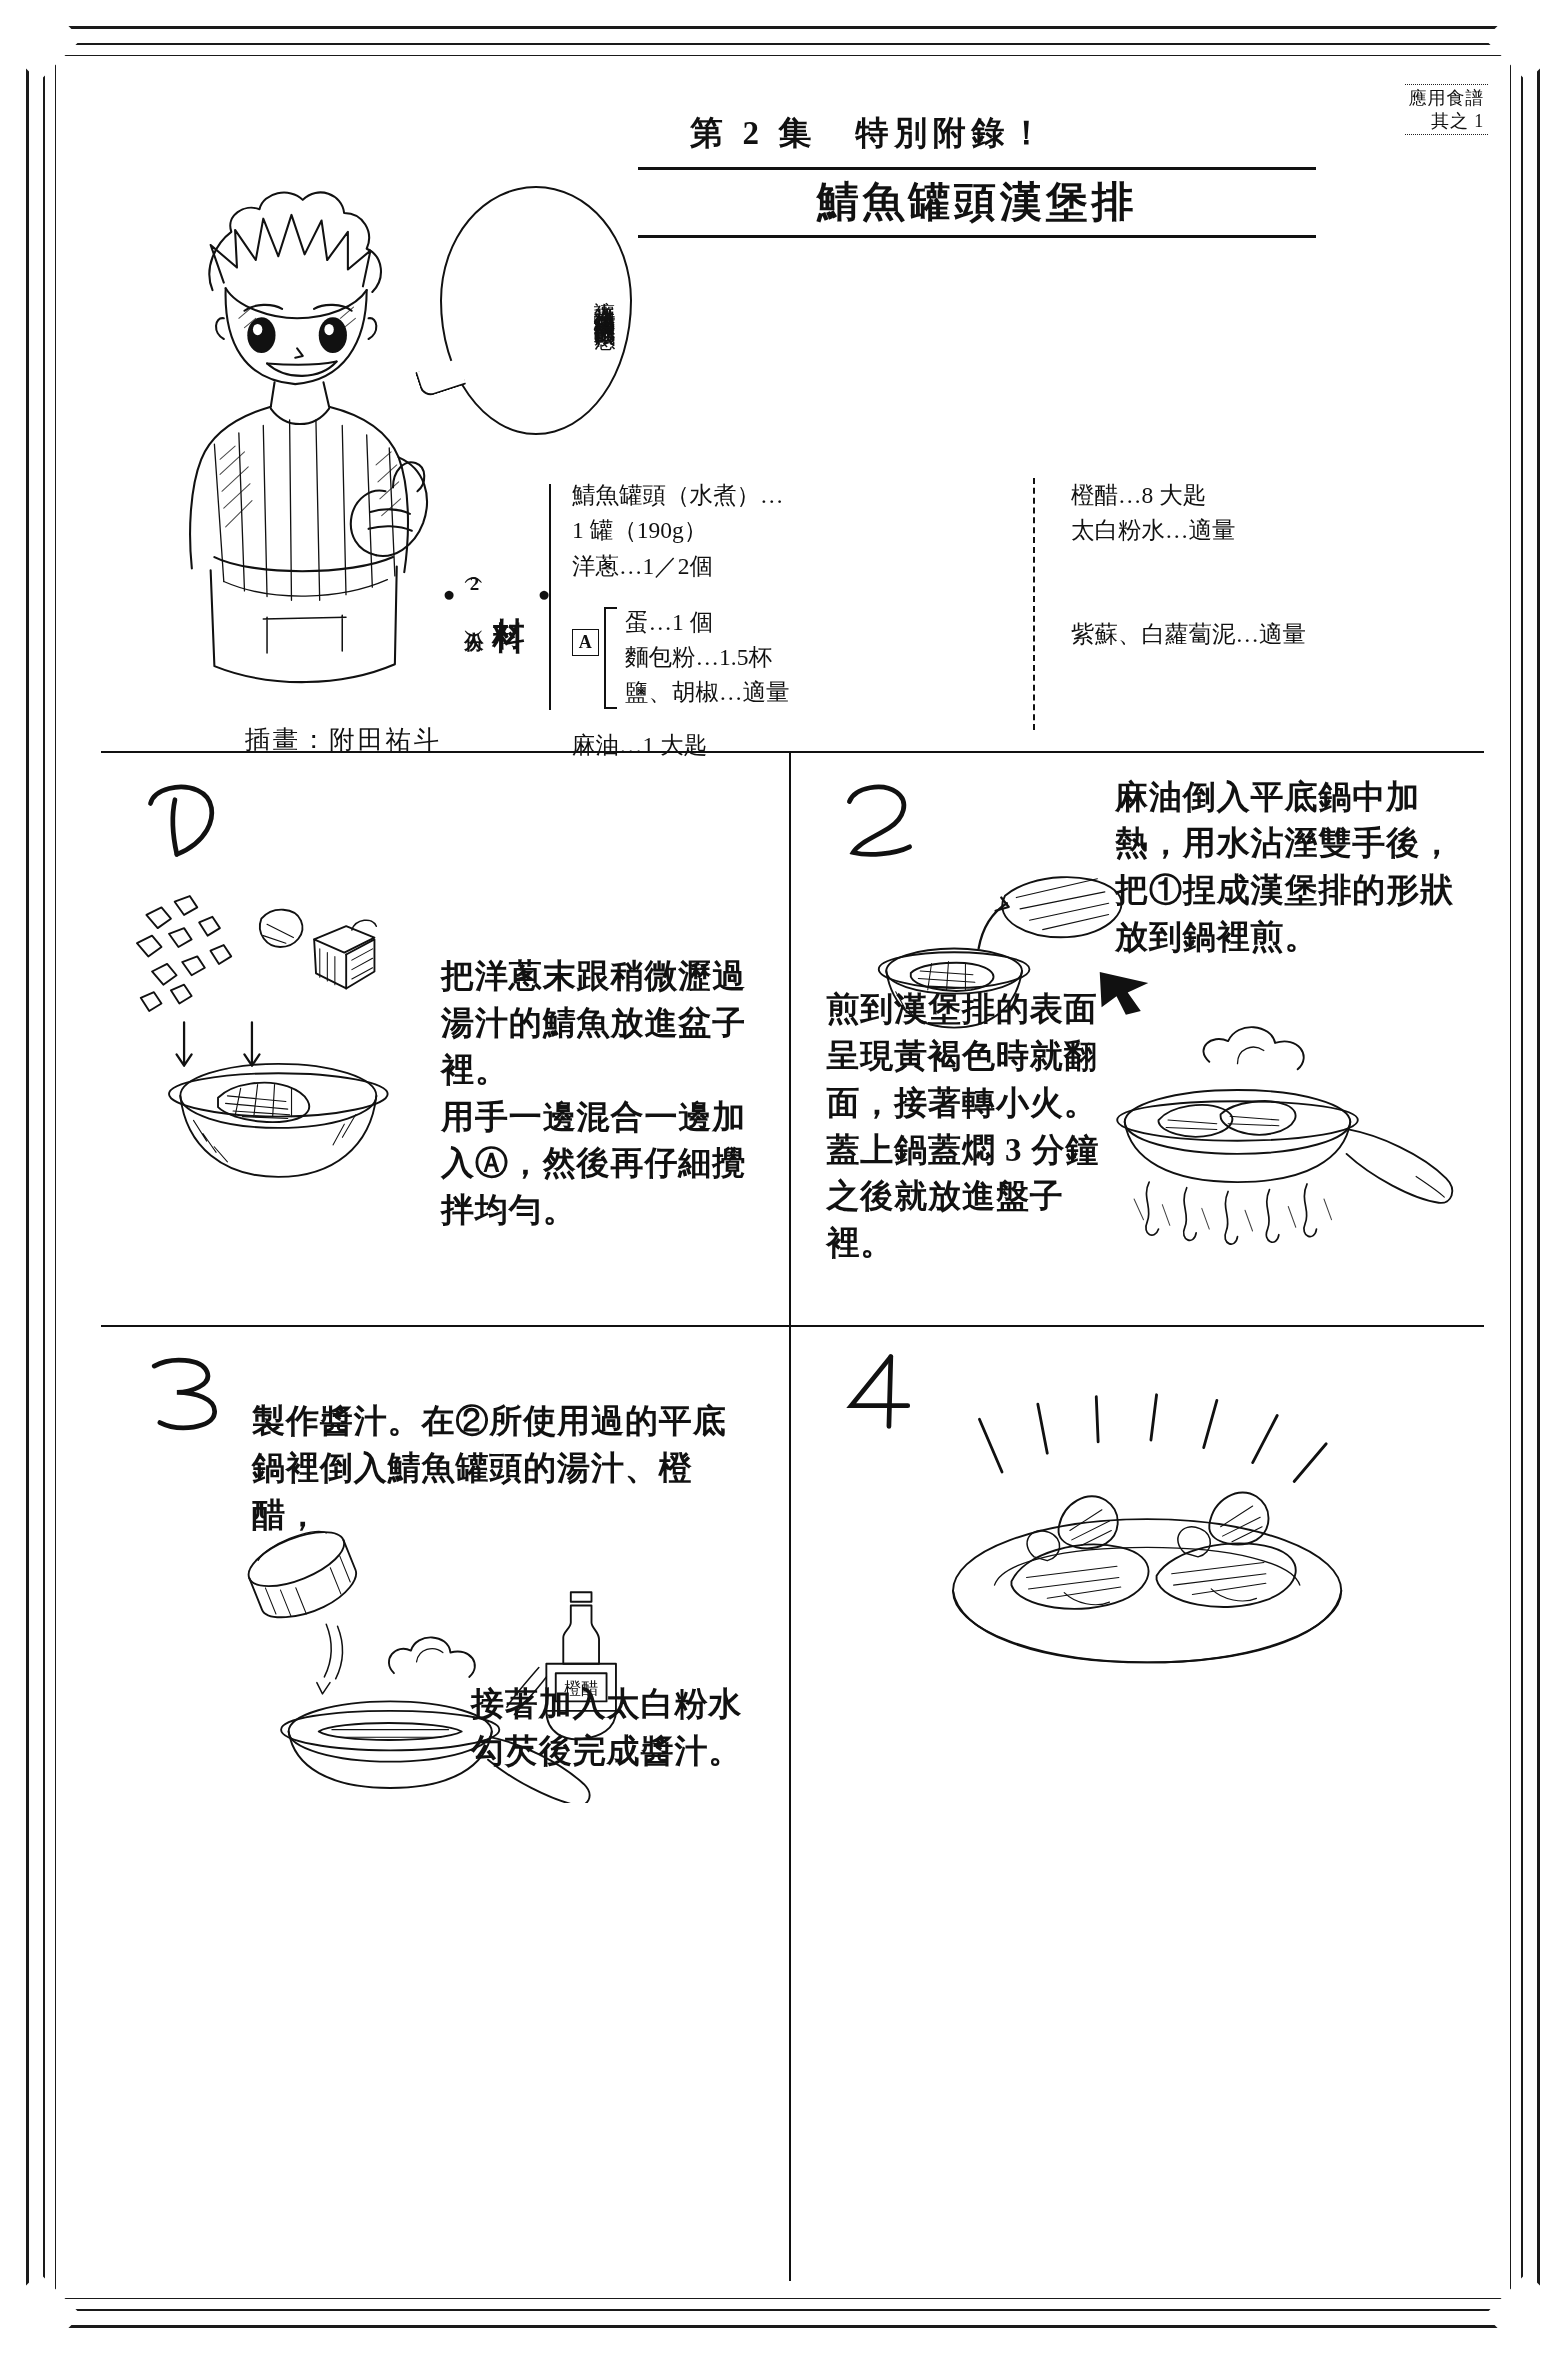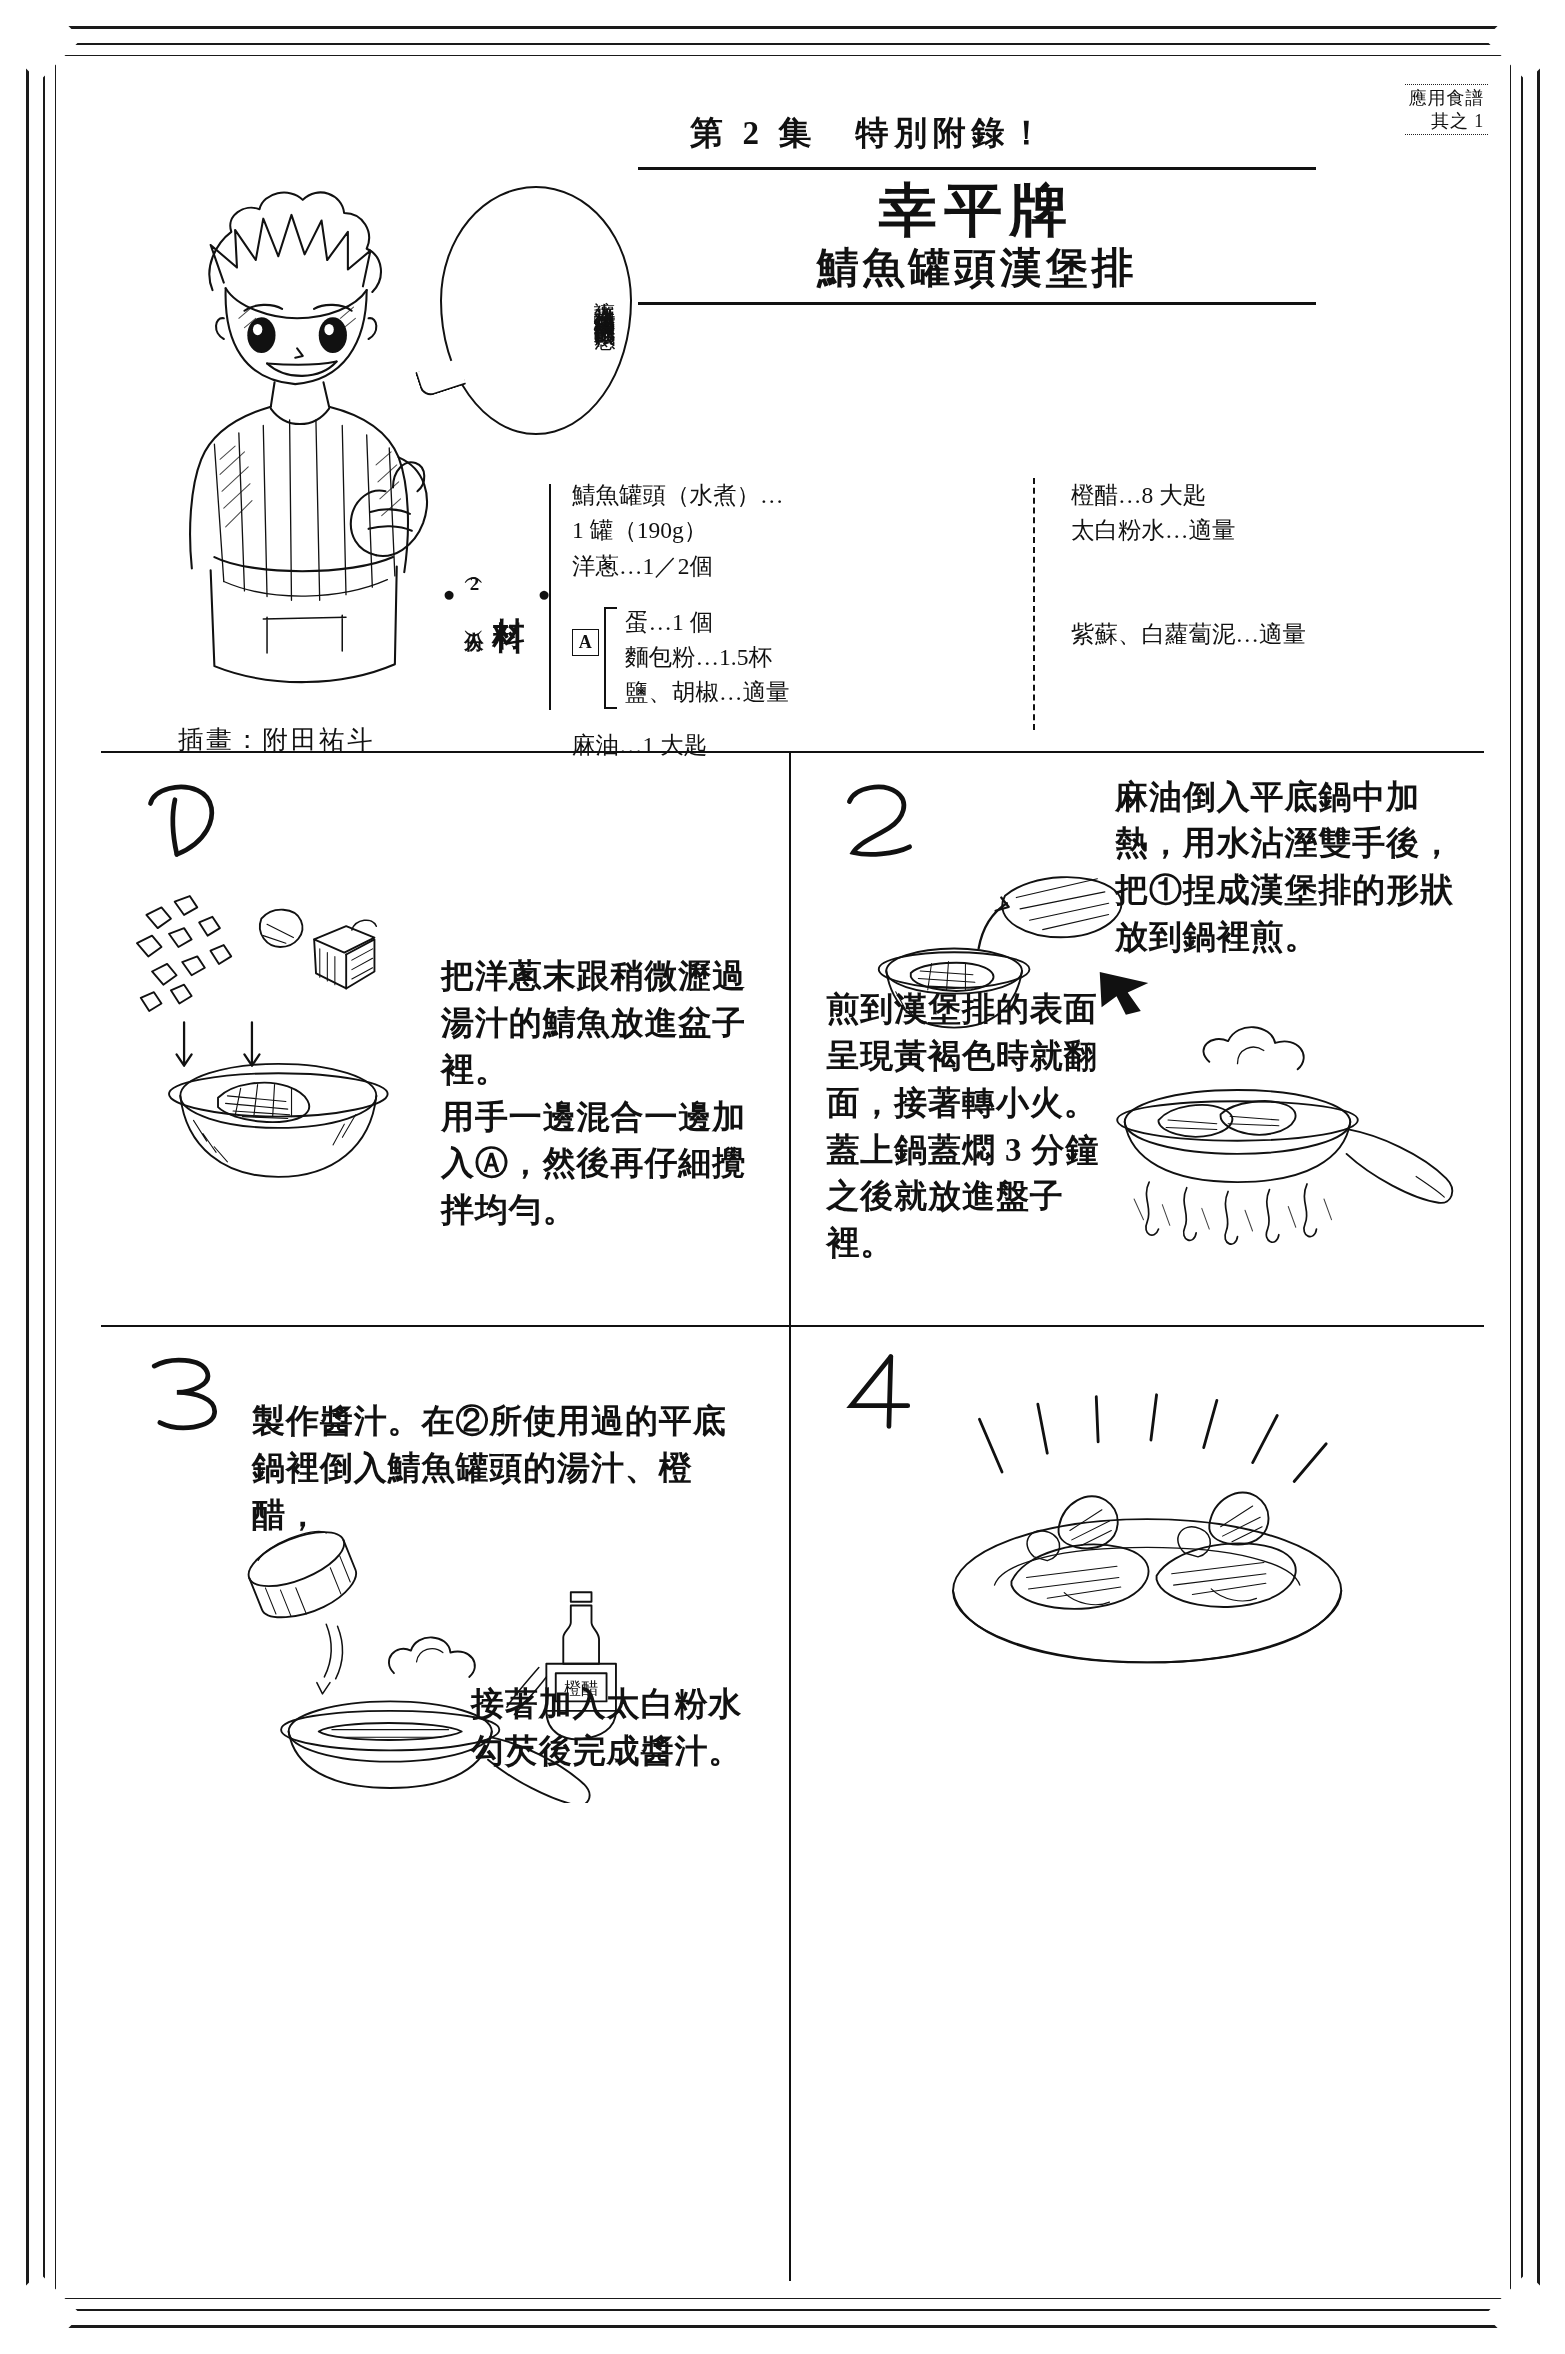--- a/index.html
+++ b/index.html
@@ -63,21 +63,21 @@
   .bubble .tail{
     position:absolute;left:-24.5px;top:177px;width:43px;height:24.5px;
     border-bottom:2.8px solid #111;border-left:2.8px solid #111;
     transform:rotate(-18deg);background:#fff;border-radius:0 0 0 11.3px;
   }
 
   
   .char{position:absolute;left:85px;top:104px;width:282px;height:527px;}
   .char svg{width:100%;height:100%;}
   .credit{
-    position:absolute;left:105px;top:650px;width:264px;text-align:left;
+    position:absolute;left:105px;top:650px;width:264px;text-align:right;
     font-size:25.4px;letter-spacing:2.8px;
   }
 
   
   .ing-wrap{position:absolute;left:395px;top:405px;width:1008px;height:254px;}
   .ing-label{
     position:absolute;left:0;top:9.4px;width:56px;text-align:center;
     writing-mode:vertical-rl;text-orientation:upright;
     font-size:32px;font-weight:700;letter-spacing:3.8px;
     height:217px;display:flex;flex-direction:column;align-items:center;justify-content:center;
@@ -137,21 +137,20 @@
   <div class="hdr-label">
     <div class="dotted">
       <div>應用食譜</div>
       <div>其之 1</div>
     </div>
   </div>
 
   <div class="issue-line">第 2 集　特別附錄！</div>
 
   <div class="title-box">
-    <div class="t1">幸平牌</div>
     <div class="t2">鯖魚罐頭漢堡排</div>
   </div>
 
   <div class="bubble">
     <div class="vtext">讓人無法想像是罐頭做成的鬆軟口感！</div>
     <div class="tail"></div>
   </div>
 
   <div class="char">
     <svg viewBox="0 0 300 560" fill="none" stroke="#111" stroke-width="2.2" stroke-linecap="round" stroke-linejoin="round">

